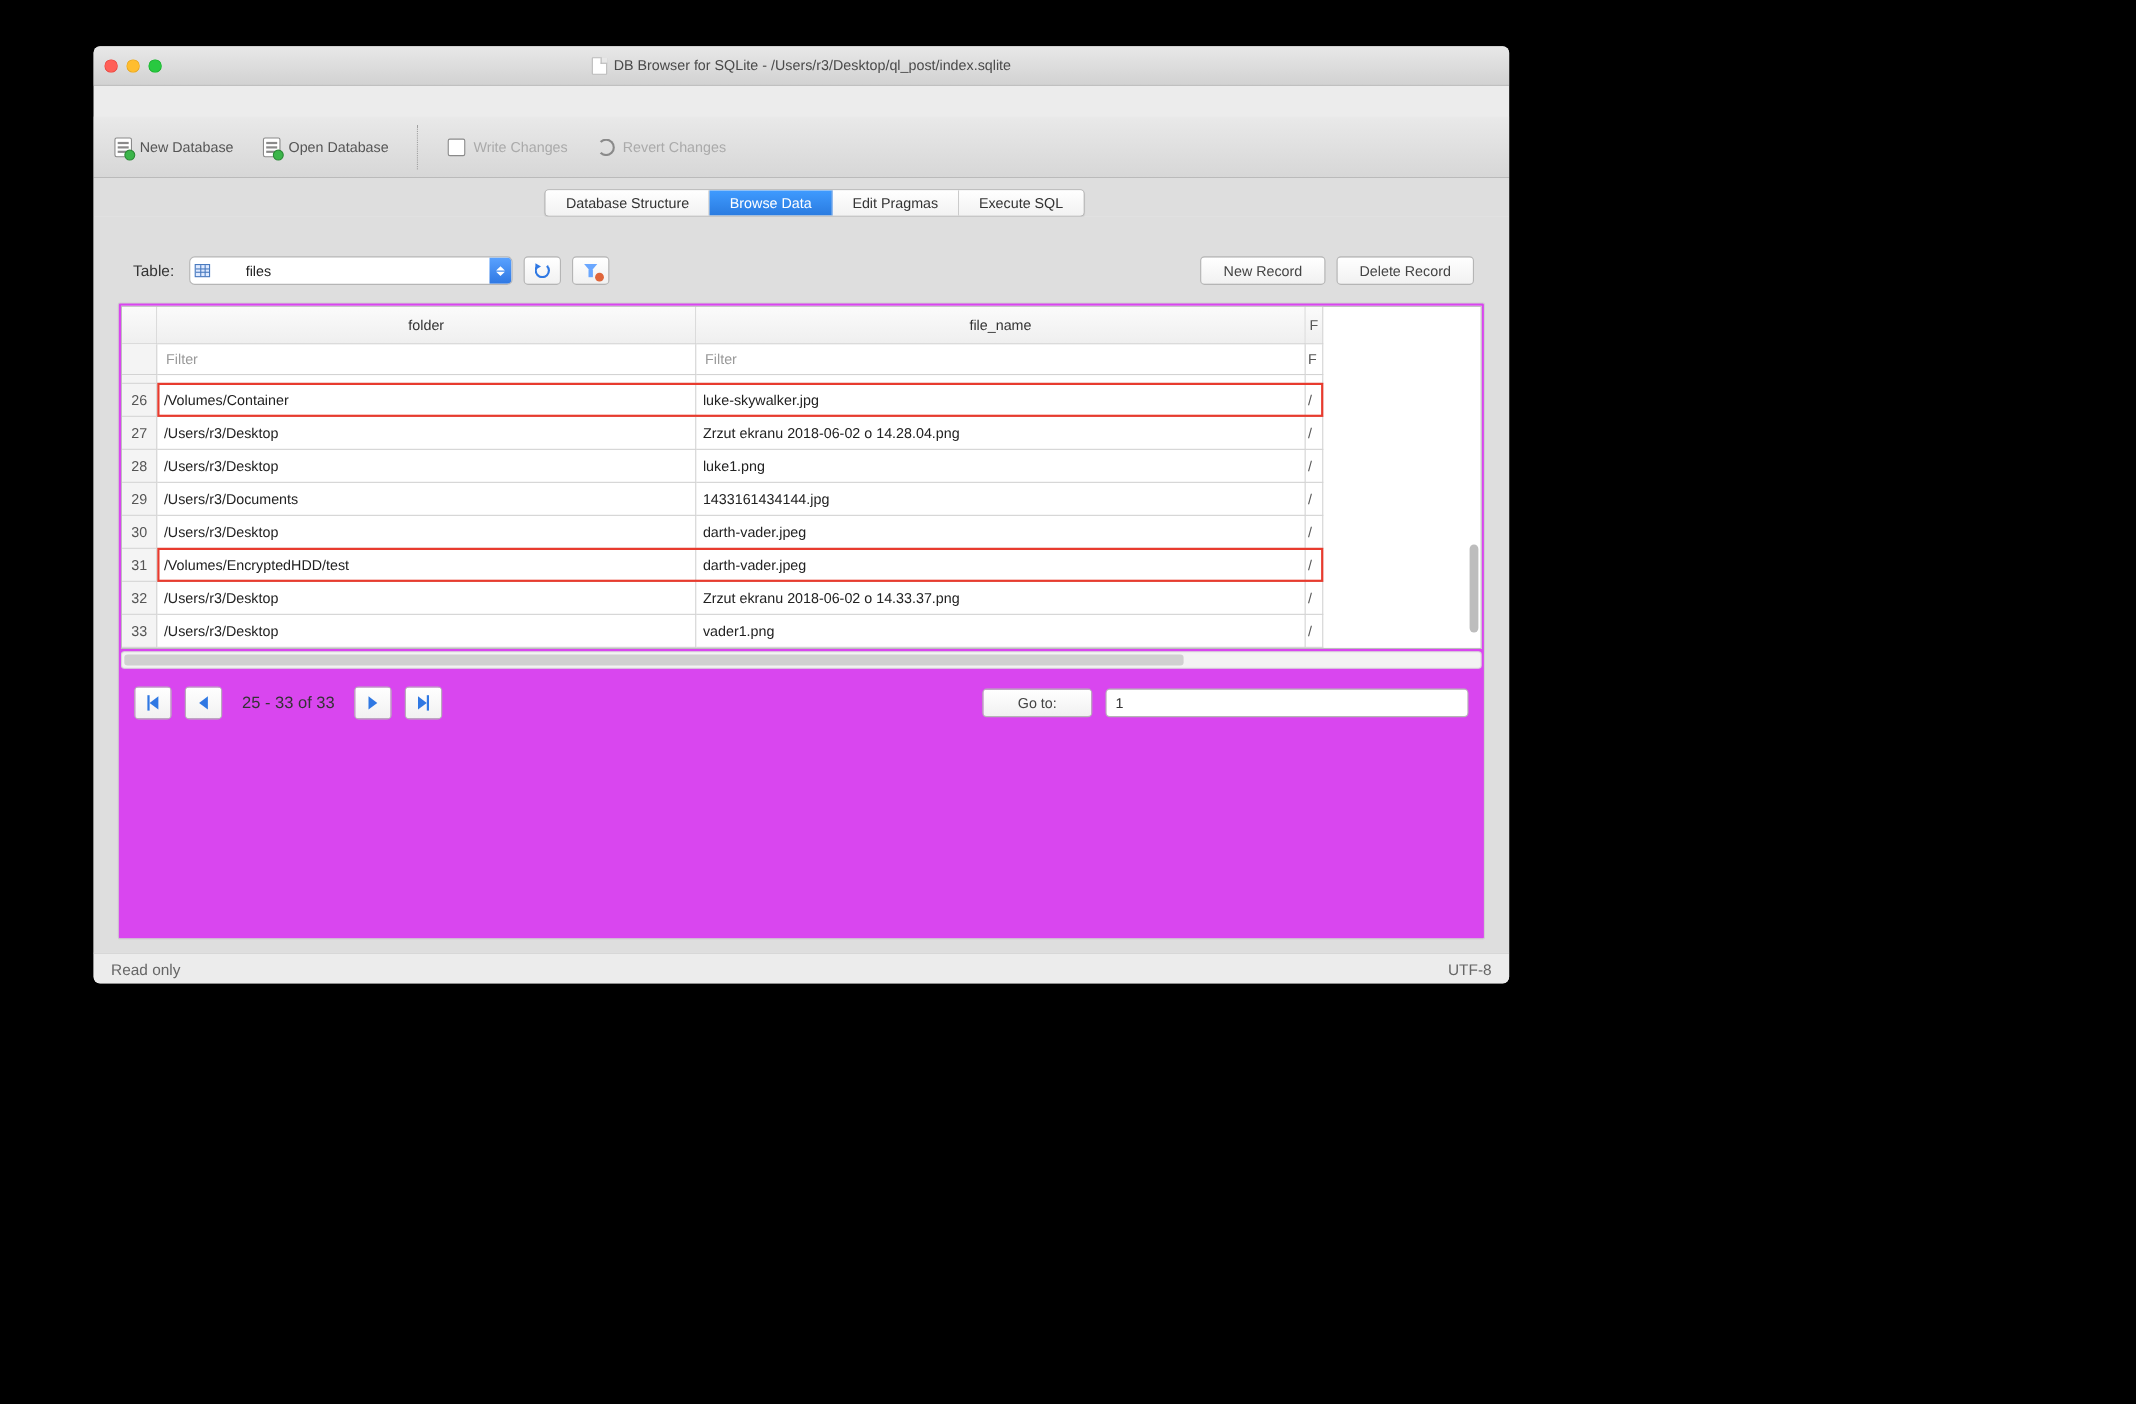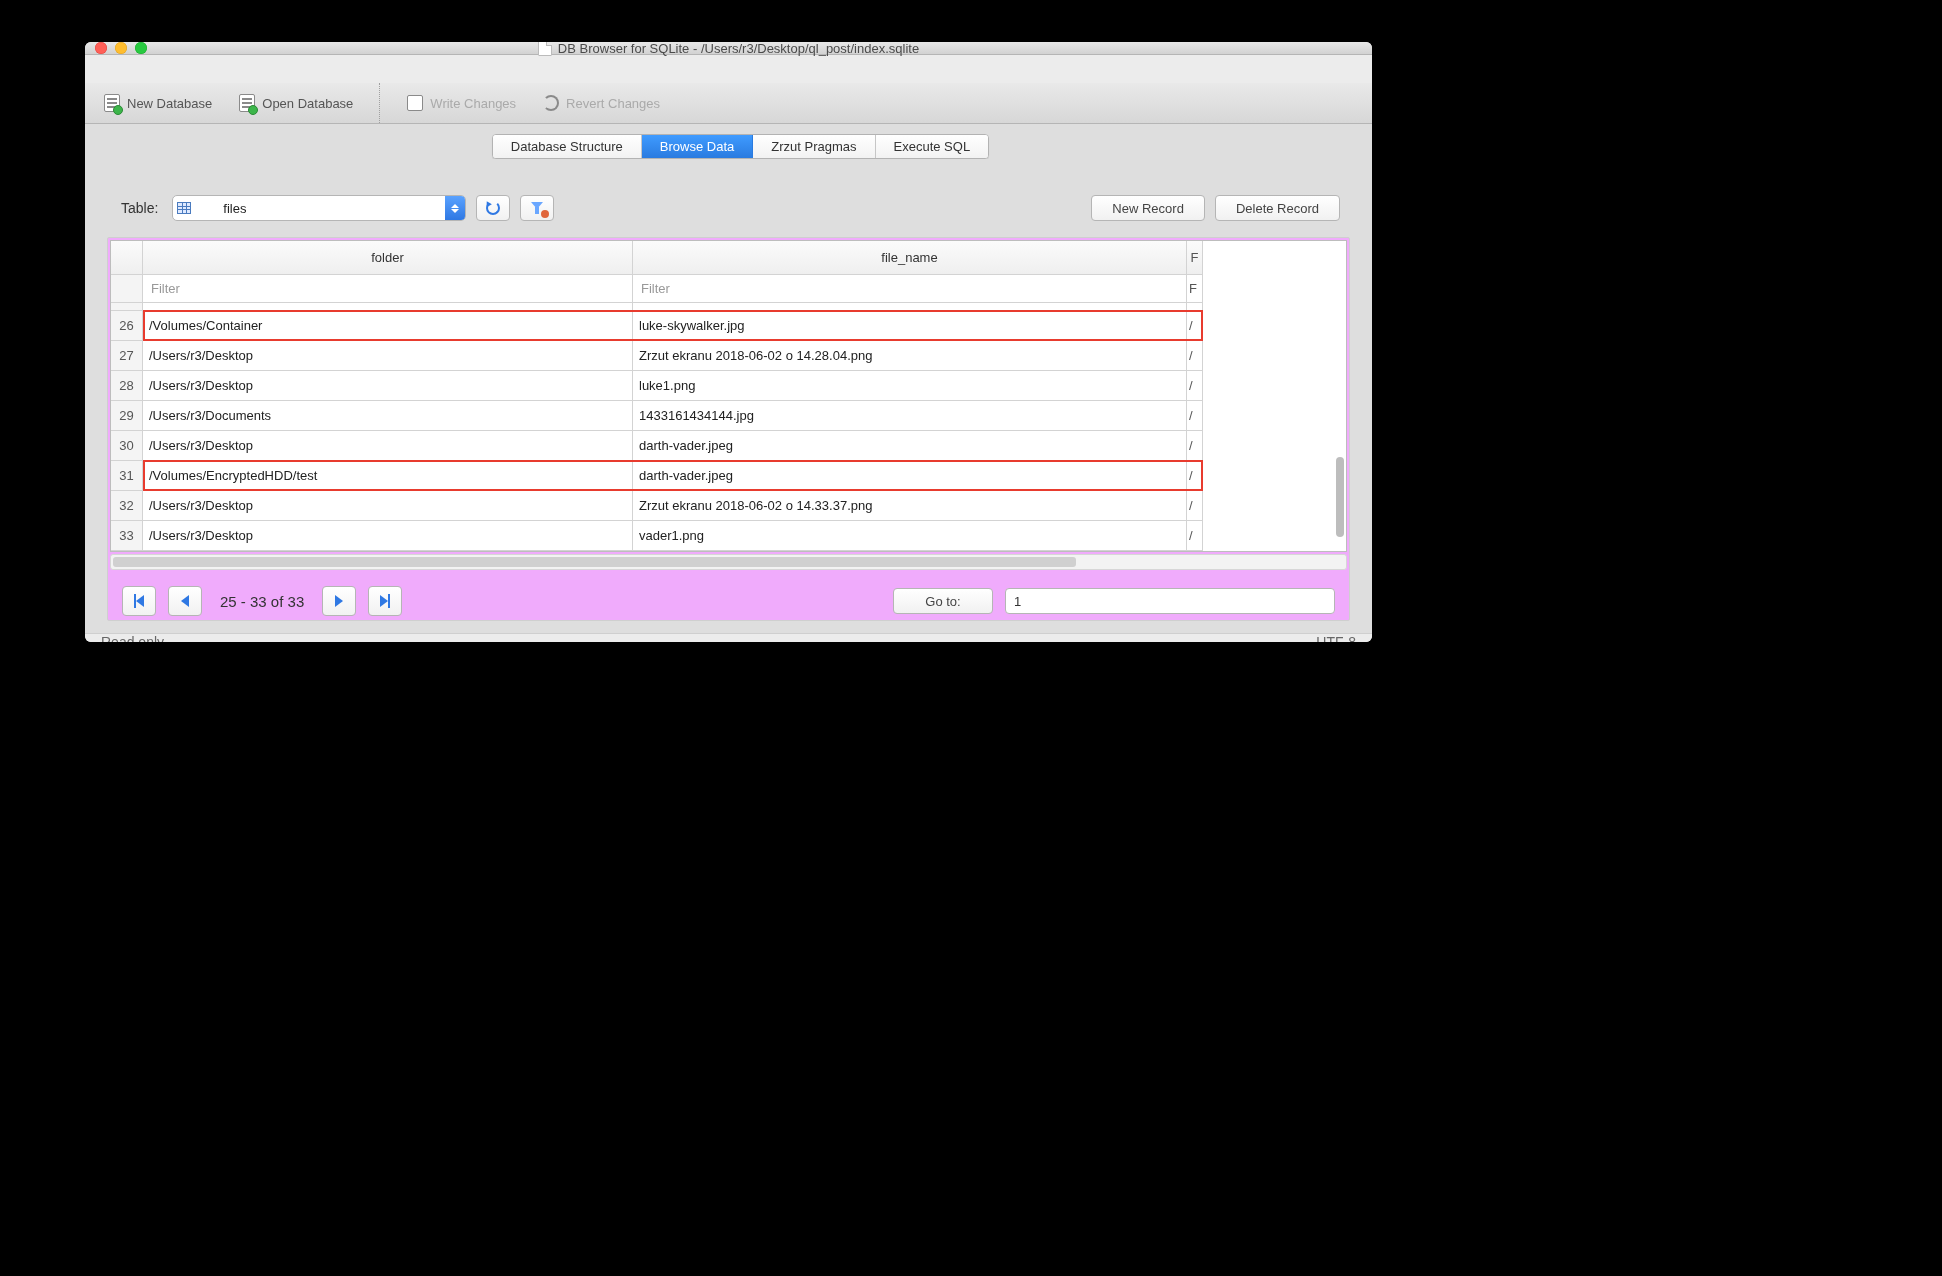--- a/index.html
+++ b/index.html
@@ -11,21 +11,21 @@
     width: 1942px;
     height: 1276px;
     position: relative;
     -webkit-font-smoothing: antialiased;
   }
 
   
   .window {
     position: absolute;
     left: 85px; top: 42px;
-    width: 1287px; height: 600px;
+    width: 1287px; height: 852px;
     background: #ececec;
     border-radius: 6px;
     box-shadow: 0 25px 60px rgba(0,0,0,.55), 0 0 0 1px rgba(0,0,0,.25);
     display: flex;
     flex-direction: column;
     overflow: hidden;
   }
 
   .titlebar {
     height: 36px;
@@ -185,21 +185,21 @@
     border: 1px solid #b5b5b5;
     border-radius: 4px;
     font-size: 13px; color: #444;
     display:flex; align-items:center;
   }
 
   
   .panel {
     margin: 0 4px;
     flex: 1;
-    background: #f0abfc;
+    background: #d946ef;
     border: 1px solid #cfcfcf;
     border-radius: 2px;
     display: flex; flex-direction: column;
     overflow: hidden;
   }
 
   .grid {
     background: #fff;
     border: 1px solid #bdbdbd;
     margin: 2px;
@@ -365,21 +365,21 @@
           <span class="ic-revert"></span>
         </span>
       <span>Revert Changes</span>
     </div>
   </div>
 
   <div class="tabsrow">
     <div class="tabs">
       <div class="tab">Database Structure</div>
       <div class="tab active">Browse Data</div>
-      <div class="tab">Zrzut Pragmas</div>
+      <div class="tab">Edit Pragmas</div>
       <div class="tab">Execute SQL</div>
     </div>
   </div>
 
   <div class="workspace">
 
     <div class="controls">
       <span class="lbl">Table:</span>
       <div class="select">
         <span class="sicon">

